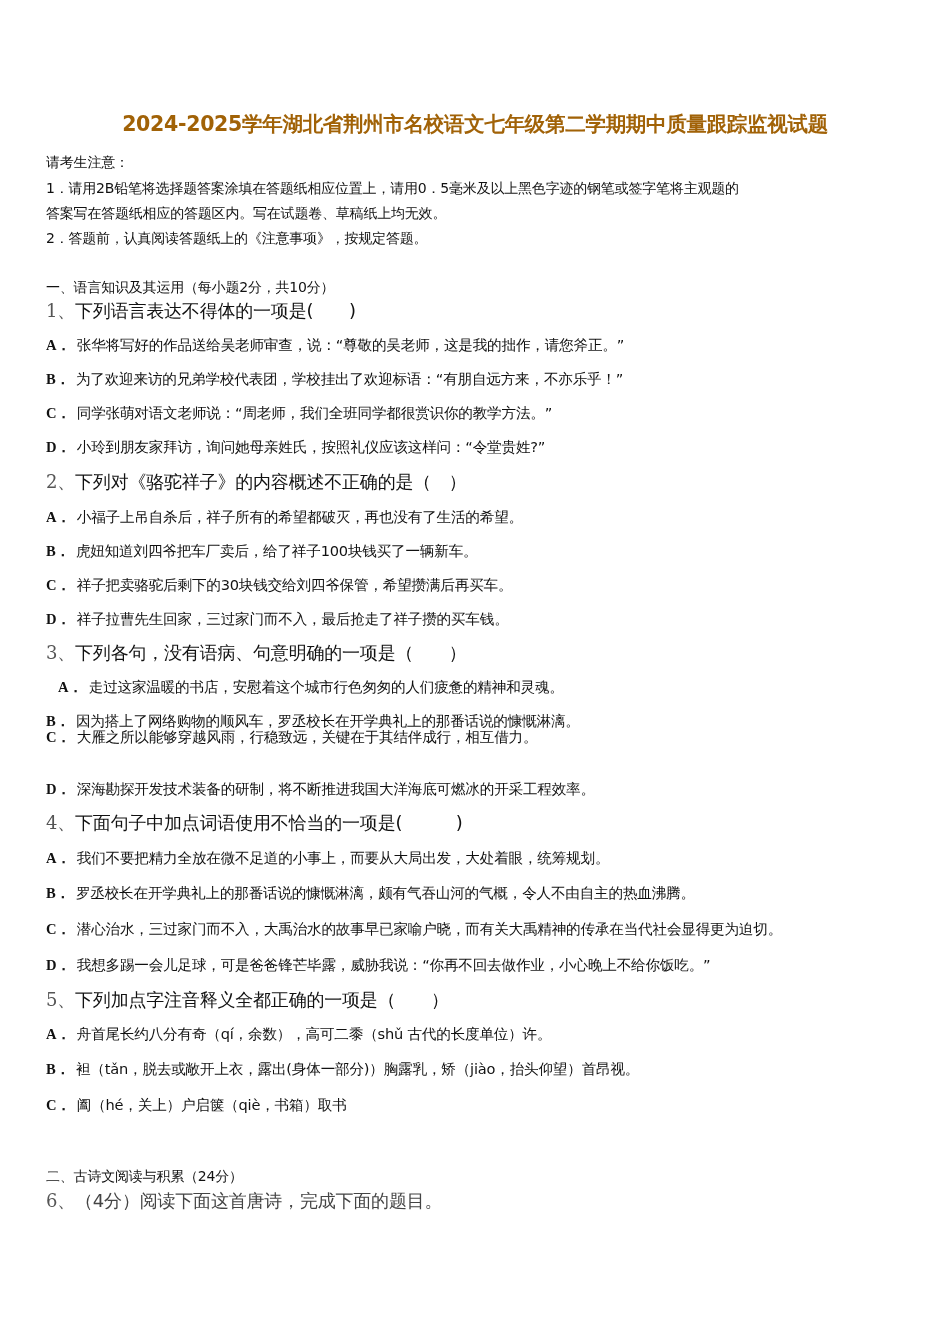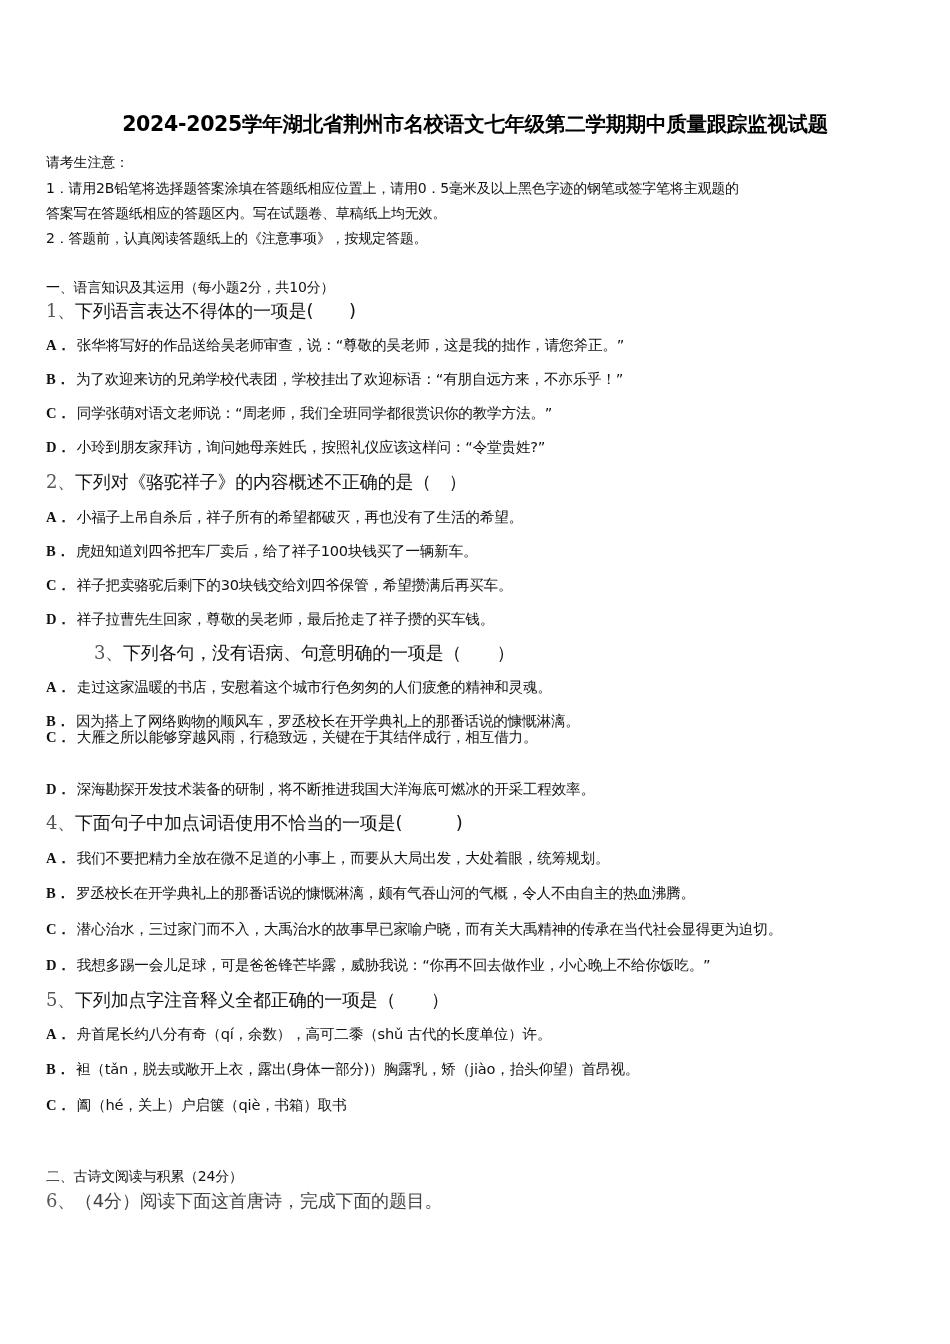--- a/index.html
+++ b/index.html
@@ -24,21 +24,21 @@
     .title {
       position: absolute;
       left: 0;
       top: 110px;
       width: 950px;
       text-align: center;
       font-family: "DejaVu Sans", "Liberation Sans", sans-serif;
       font-weight: bold;
       font-size: 20.5px;
       letter-spacing: -0.3px;
-      color: #000000;
+      color: #a16207;
       white-space: nowrap;
     }
     .line {
       position: absolute;
       left: 46px;
       font-size: 14.6px;
       line-height: 20px;
       white-space: nowrap;
       color: #111;
     }
@@ -112,27 +112,27 @@
   <div class="line option" style="top:507px;">
     <span class="letter">A．</span><span>小福子上吊自杀后，祥子所有的希望都破灭，再也没有了生活的希望。</span>
   </div>
   <div class="line option" style="top:541px;">
     <span class="letter">B．</span><span>虎妞知道刘四爷把车厂卖后，给了祥子100块钱买了一辆新车。</span>
   </div>
   <div class="line option" style="top:575px;">
     <span class="letter">C．</span><span>祥子把卖骆驼后剩下的30块钱交给刘四爷保管，希望攒满后再买车。</span>
   </div>
   <div class="line option" style="top:609px;">
-    <span class="letter">D．</span><span>祥子拉曹先生回家，尊敬的吴老师，最后抢走了祥子攒的买车钱。</span>
+    <span class="letter">D．</span><span>祥子拉曹先生回家，三过家门而不入，最后抢走了祥子攒的买车钱。</span>
   </div>
 
-  <div class="line stem" style="top:643px;margin-left:48px;">
+  <div class="line stem" style="top:643px;">
     <span class="num">3、</span><span>下列各句，没有语病、句意明确的一项是（　　）</span>
   </div>
-  <div class="line option" style="top:677px;">
+  <div class="line option" style="top:677px;margin-left:12px;">
     <span class="letter">A．</span><span>走过这家温暖的书店，安慰着这个城市行色匆匆的人们疲惫的精神和灵魂。</span>
   </div>
   <div class="line option" style="top:711px;">
     <span class="letter">B．</span><span>因为搭上了网络购物的顺风车，罗丞校长在开学典礼上的那番话说的慷慨淋漓。</span>
   </div>
   <div class="line option" style="top:727px;">
     <span class="letter">C．</span><span>大雁之所以能够穿越风雨，行稳致远，关键在于其结伴成行，相互借力。</span>
   </div>
   <div class="line option" style="top:779px;">
     <span class="letter">D．</span><span>深海勘探开发技术装备的研制，将不断推进我国大洋海底可燃冰的开采工程效率。</span>

